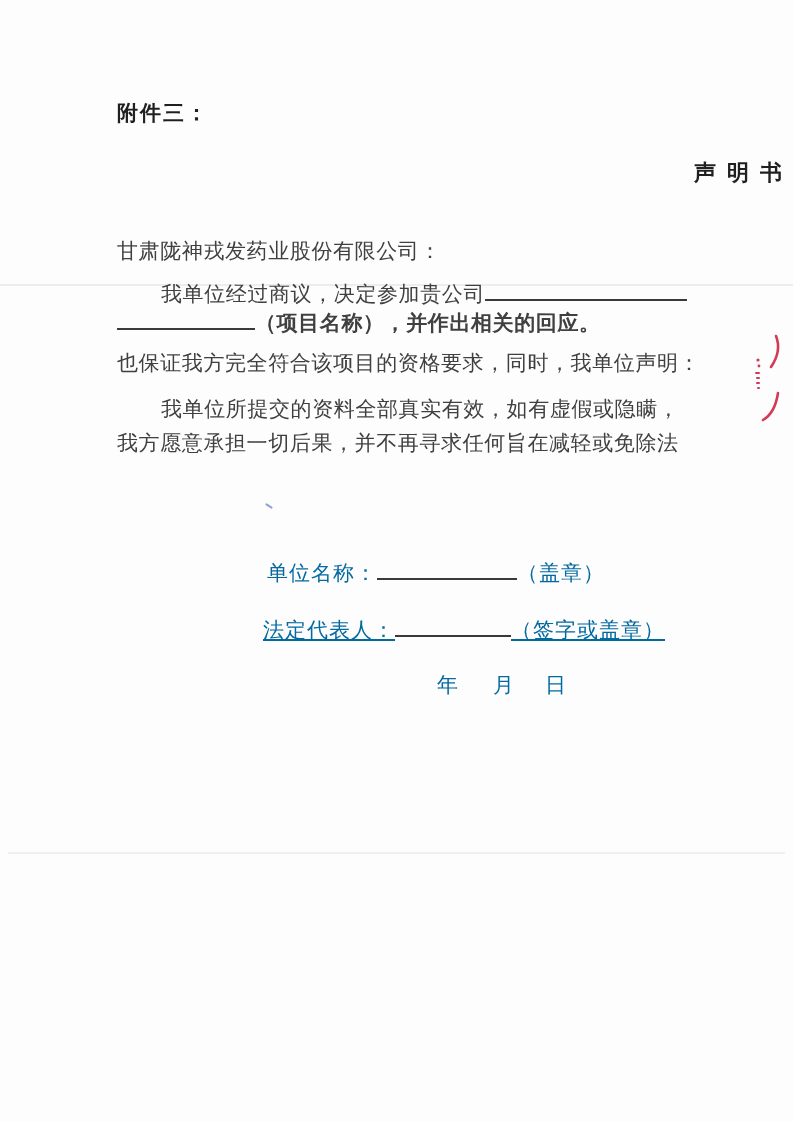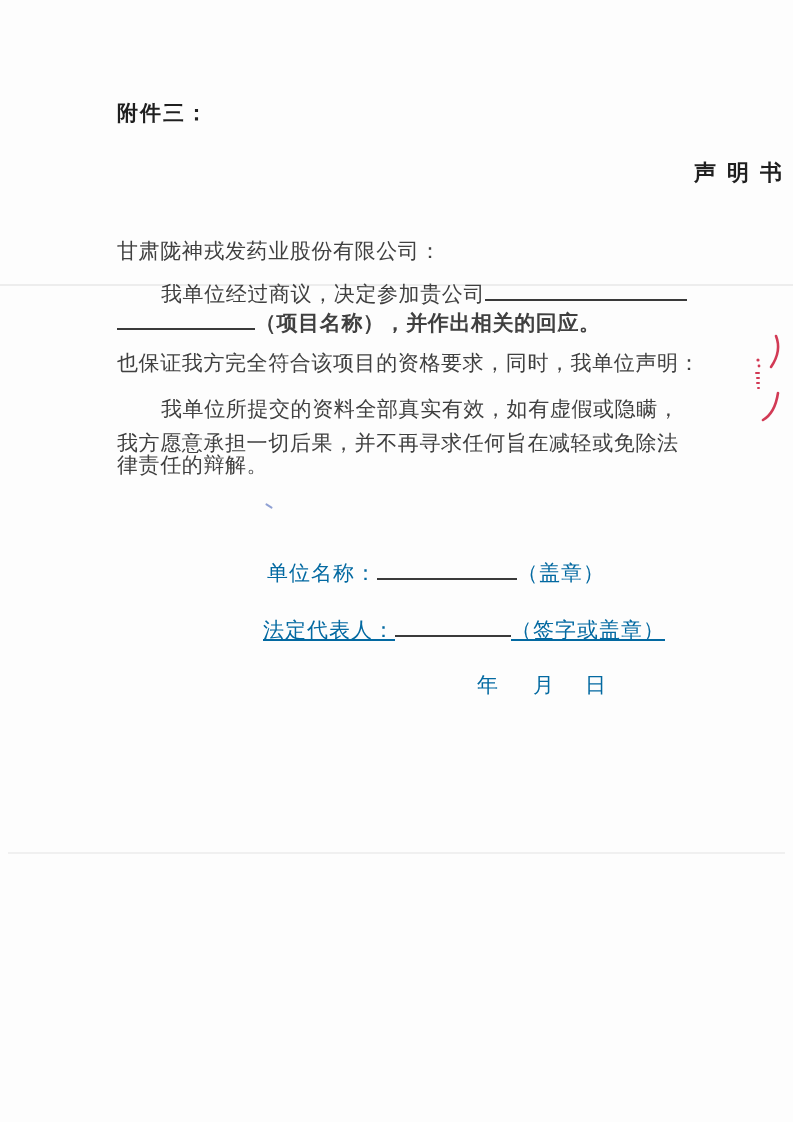--- a/index.html
+++ b/index.html
@@ -96,29 +96,28 @@
 
   <div class="abs body-line" style="left:117px; top:239px;">甘肃陇神戎发药业股份有限公司：</div>
 
   <div class="abs body-line" style="left:117px; top:282px;text-align:center;"><span class="indent"></span><span>我单位经过商议，决定参加贵公司</span><span class="blank" style="width:202px;"></span></div>
   <div class="abs body-line" style="left:117px; top:311px;font-weight:bold;"><span class="blank" style="width:138px;"></span><span>（项目名称），并作出相关的回应。</span></div>
 
   <div class="abs body-line" style="left:117px; top:351px;"><span>也保证我方完全符合该项目的资格要求，同时，我单位声明：</span></div>
 
   <div class="abs body-line" style="left:117px; top:397px;"><span class="indent"></span><span>我单位所提交的资料全部真实有效，如有虚假或隐瞒，</span></div>
   <div class="abs body-line" style="left:117px; top:425px;margin-top:6px;"><span>我方愿意承担一切后果，并不再寻求任何旨在减轻或免除法</span></div>
-  <div class="abs body-line" style="left:117px; top:453px;"><span>律责任的辩解。</span></div>
 
   <div class="ink-speck"></div>
 
   <div class="abs sig-line" style="left:267px; top:559px;"><span>单位名称：</span><span class="blank" style="width:140px;"></span><span>（盖章）</span></div>
 
   <div class="abs sig-line" style="left:263px; top:616px;text-decoration:underline;"><span>法定代表人：</span><span class="blank" style="width:116px;"></span><span>（签字或盖章）</span></div>
 
-  <div class="abs sig-line" style="left:437px; top:671px;margin-left:40px;"><span class="date-part gap-a">年</span><span class="date-part gap-b">月</span><span class="date-part">日</span></div>
+  <div class="abs sig-line" style="left:437px; top:671px;"><span class="date-part gap-a">年</span><span class="date-part gap-b">月</span><span class="date-part">日</span></div>
 
   <svg class="seal-fragment" viewBox="0 0 44 94">
     <g fill="none" stroke-width="2.6" stroke-linecap="round" stroke="#d23a55">
       <path d="M 27 5 Q 33 20 22 36"></path>
       <path d="M 14 89 Q 26 82 29 62"></path>
     </g>
     <g fill="#d23a55">
       <circle cx="9" cy="29" r="1.6"></circle>
       <circle cx="10" cy="35" r="1.4"></circle>
       <rect x="6" y="41" width="5" height="2" rx="1"></rect>

